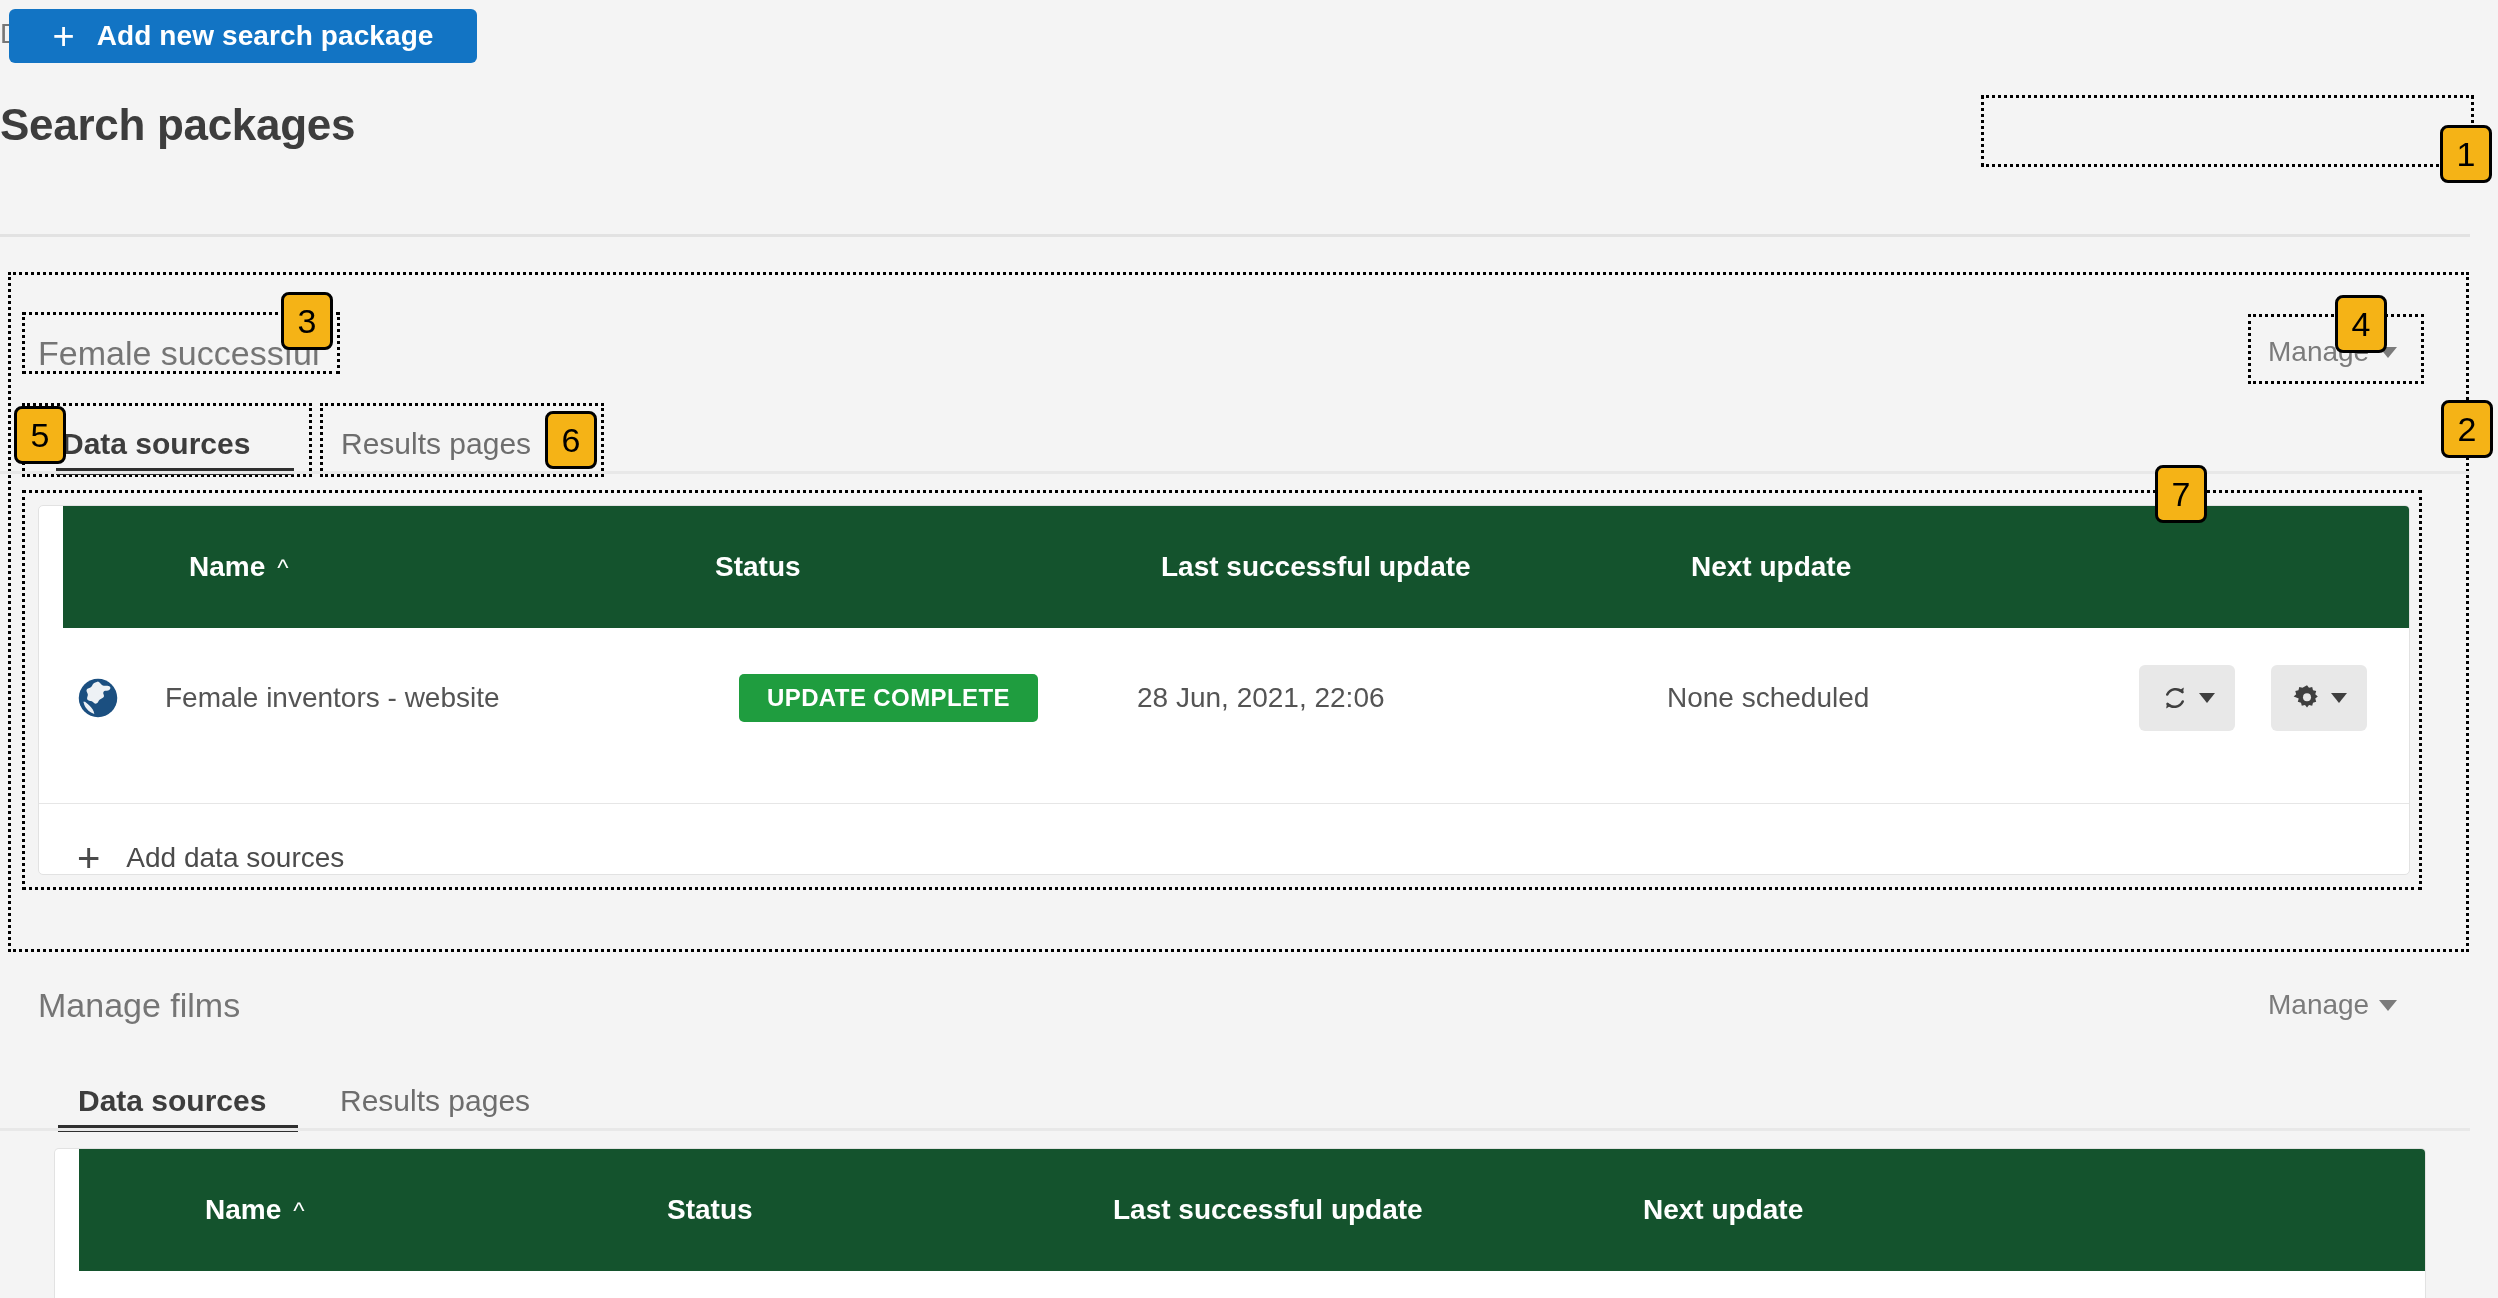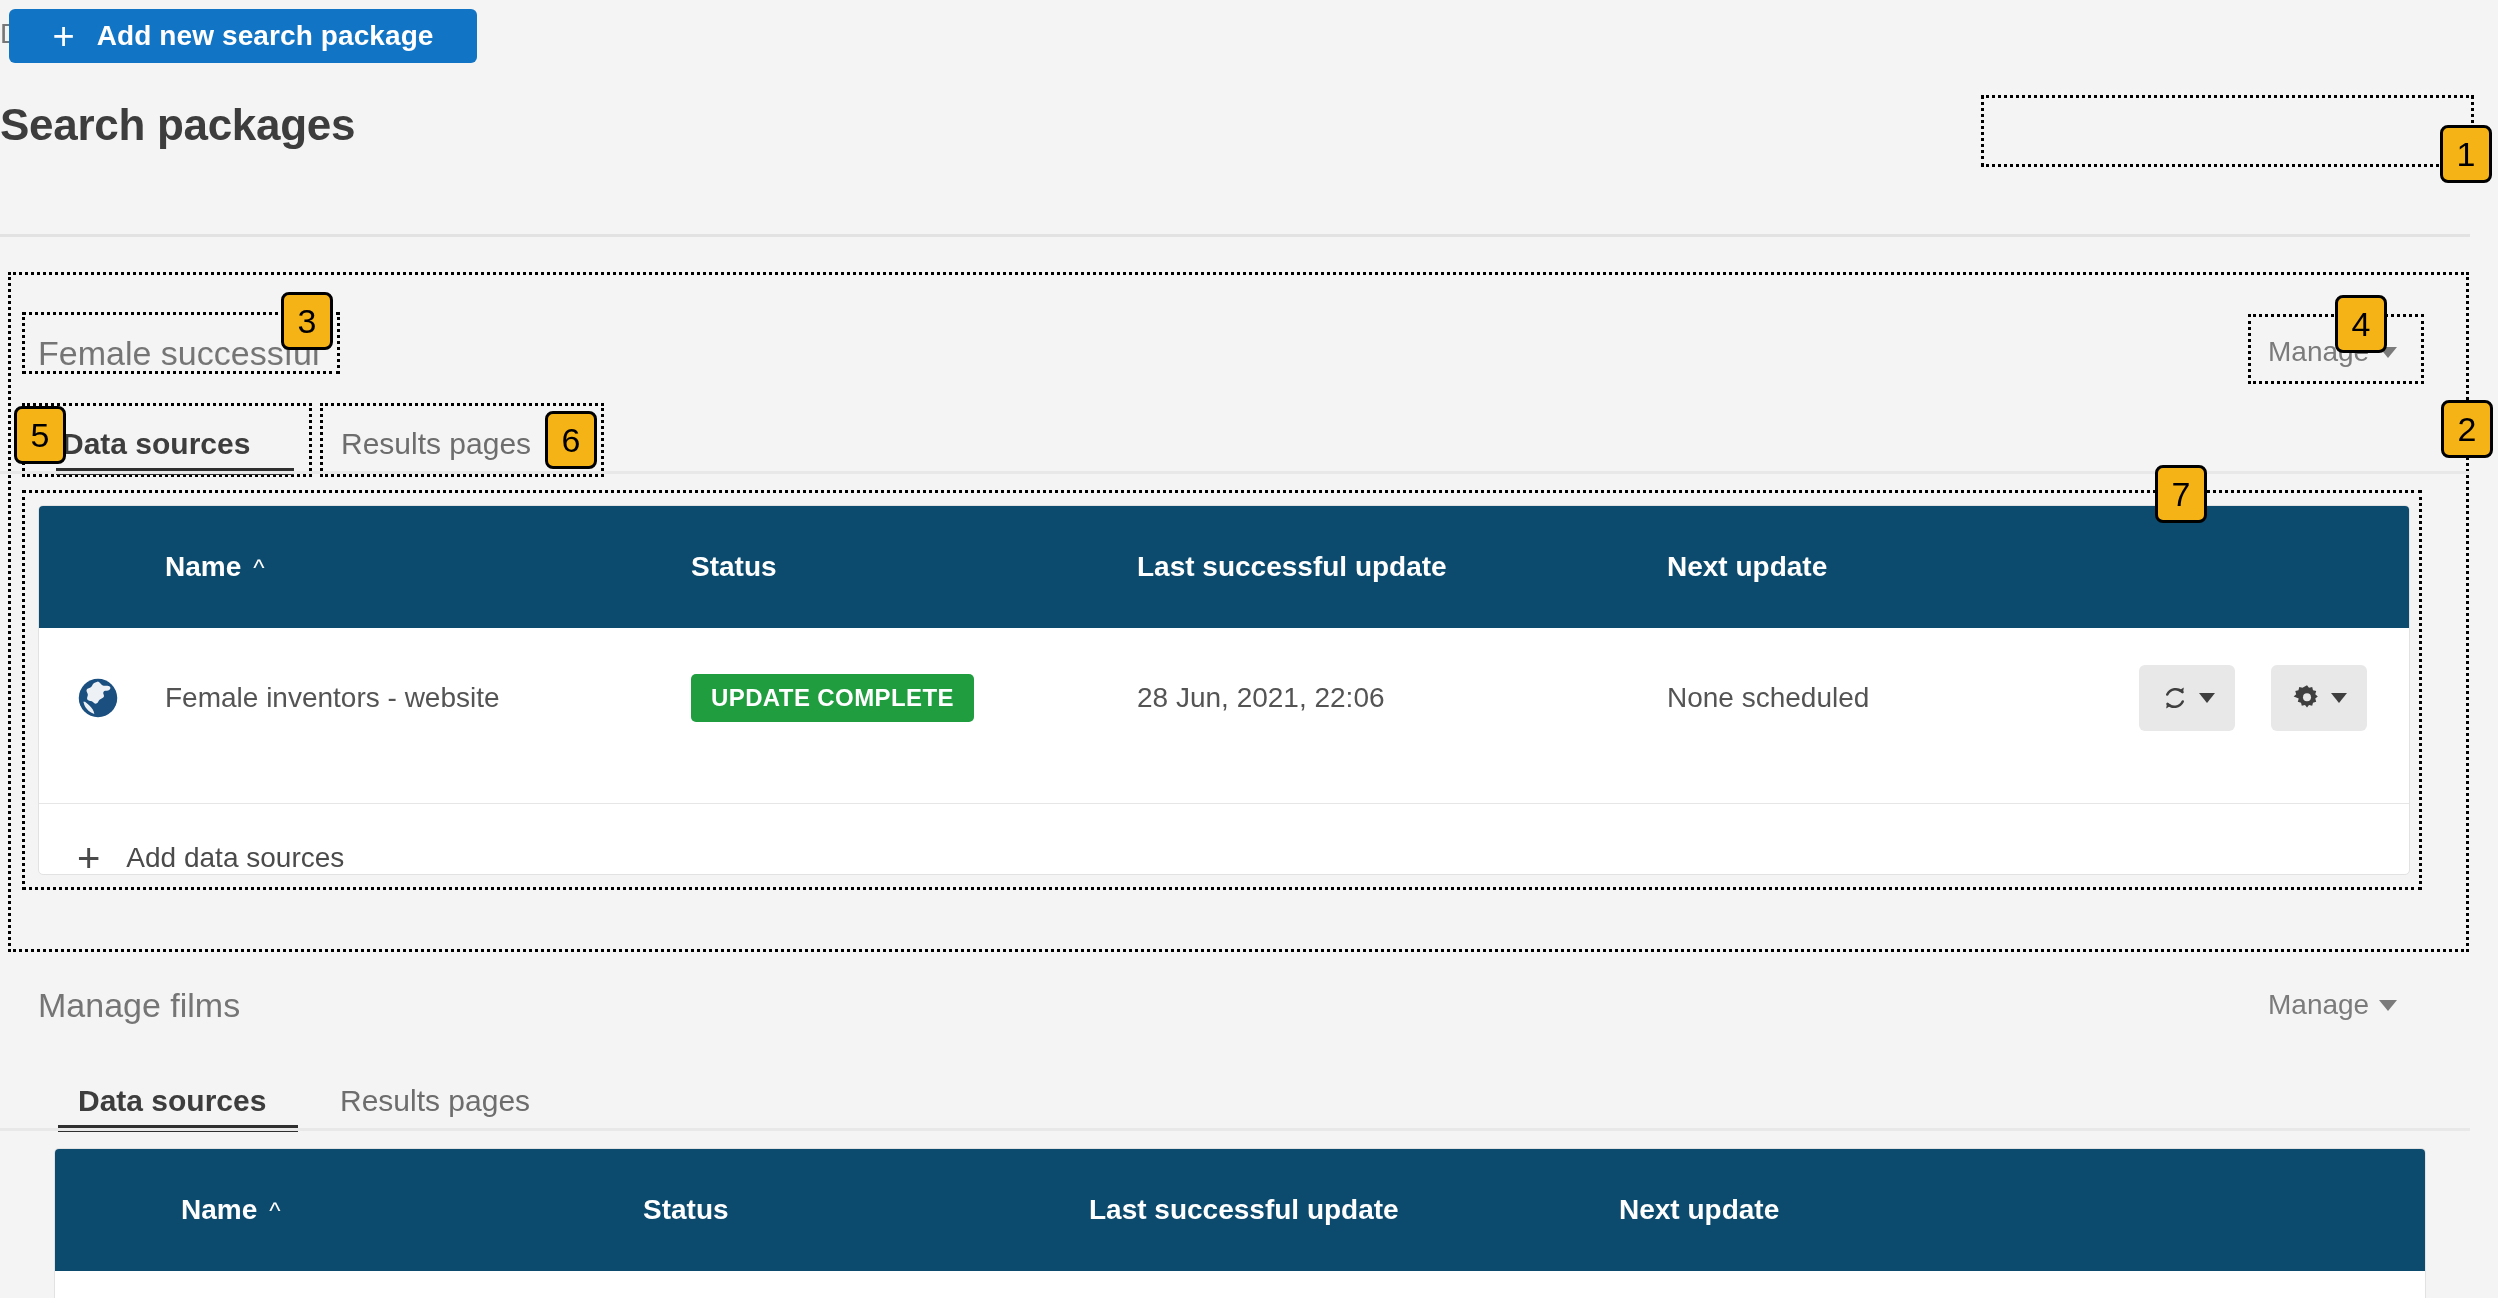--- a/index.html
+++ b/index.html
@@ -105,43 +105,44 @@
   .table-dash {
     position: absolute; left: 22px; top: 490px; width: 2400px; height: 400px;
     border: 3px dotted #000;
   }
   .table-card {
     position: absolute; left: 38px; top: 505px; width: 2372px; height: 370px;
     background: #ffffff; border-radius: 5px; overflow: hidden;
     border: 1px solid #e2e2e2;
   }
   .thead {
-    height: 122px; background: #0c4a6e; color: #ffffff;
+    height: 122px; background: #14532d; color: #ffffff;
     position: relative;
+    margin-left: 24px;
   }
   .th {
     position: absolute; top: 61px; transform: translateY(-50%);
     font-size: 28px; font-weight: bold; white-space: nowrap;
   }
   .sort-caret { display: inline-block; margin-left: 12px; font-size: 24px; font-weight: 400; }
   .trow {
     position: relative; height: 176px; border-bottom: 1px solid #e6e6e6;
   }
   .cell {
     position: absolute; top: 70px; transform: translateY(-50%);
     font-size: 28px; color: #545454; white-space: nowrap;
   }
   .globe {
     position: absolute; left: 38px; top: 70px; transform: translateY(-50%);
     width: 42px; height: 42px;
   }
   .badge {
     position: absolute; top: 70px; transform: translateY(-50%);
     background: #1f9d3f; color: #ffffff; font-size: 24px; font-weight: bold;
-    padding: 10px 20px; border-radius: 5px; letter-spacing: 0.4px; white-space: nowrap;
+    padding: 10px 28px; border-radius: 5px; letter-spacing: 0.4px; white-space: nowrap; margin-left: 48px;
   }
   .icon-btn {
     position: absolute; top: 70px; transform: translateY(-50%);
     width: 96px; height: 66px; background: #e8e8e8; border: none; border-radius: 6px;
     display: flex; align-items: center; justify-content: center; gap: 8px; cursor: pointer;
   }
   .icon-btn .mini-caret {
     width: 0; height: 0; border-left: 8px solid transparent;
     border-right: 8px solid transparent; border-top: 10px solid #3f3f3f;
   }

